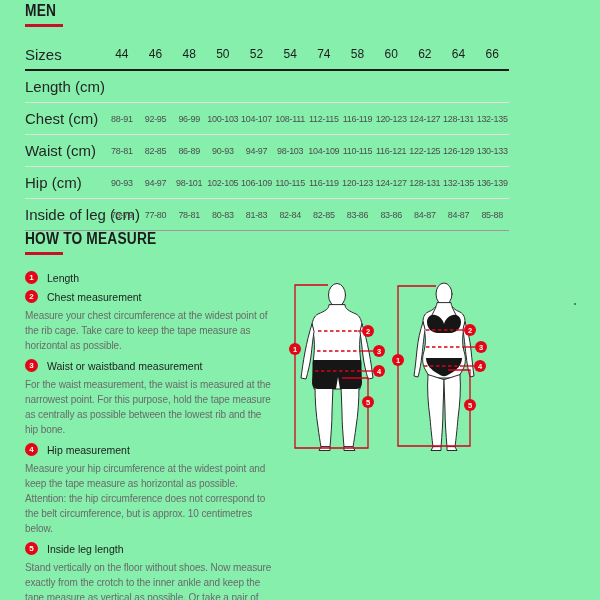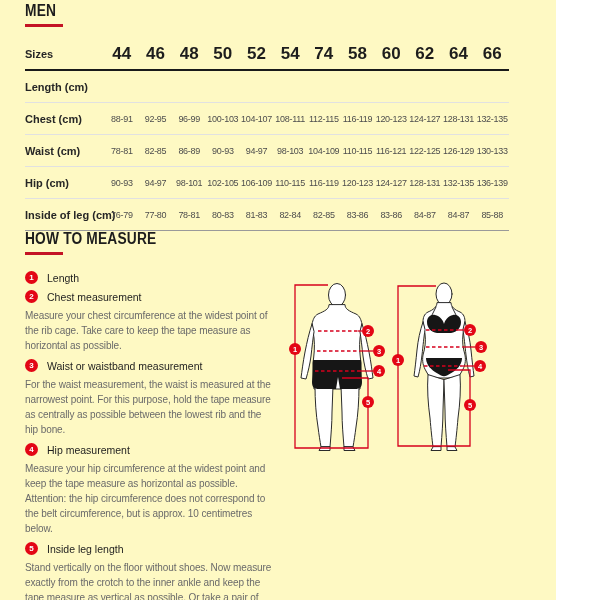--- a/index.html
+++ b/index.html
@@ -1,32 +1,32 @@
 <!DOCTYPE html>
 <html style="--accent: #c41425; --badge: #e30615; --diagram: #d6001c;"><head>
 <meta charset="utf-8">
 <style>
   :root{
     --accent:#c41425; --badge:#e30615; --diagram:#d6001c;
     --ink:#1d1d1d; --label:#262626; --cell:#4d4d4d; --para:#6a6a6a;
   }
   *{box-sizing:border-box;margin:0;padding:0}
   body{background:#fff;font-family:"Liberation Sans",sans-serif;}
-  .page{position:relative;width:556px;height:600px;background:#fef9c3;overflow:hidden}
+  .page{position:relative;width:600px;height:600px;background:#86efac;overflow:hidden}
   .content{padding:3px 0 0 25px}
   .sec-title{font-size:16px;line-height:16px;font-weight:800;color:var(--ink);
     letter-spacing:.2px;transform:scaleX(.86);transform-origin:left center;white-space:nowrap}
   .red-bar{width:38px;height:3px;background:var(--accent);margin-top:5px}
   
   .chart-table{width:484px;margin-top:12px}
   .t-row{display:grid;grid-template-columns:80px repeat(12,1fr);align-items:center;height:31px}
   .t-row.sizes{height:30px}
-  .t-label{font-size:11px;font-weight:700;color:var(--label);white-space:nowrap}
+  .t-label{font-size:15px;font-weight:400;color:var(--label);white-space:nowrap}
   .t-cell{text-align:center;font-size:9px;color:var(--cell);letter-spacing:-.3px;white-space:nowrap}
-  .t-row.sizes .t-cell{font-size:17px;font-weight:700;color:var(--ink);letter-spacing:0}
+  .t-row.sizes .t-cell{font-size:12px;font-weight:400;color:var(--ink);letter-spacing:0}
   .span-cell{grid-column:2/-1;text-align:center;font-size:9px;color:var(--cell)}
   .rule{border-top:2px solid #1a1a1a}
   .rule.light{border-top:1px solid #e1e1e1}
   .rule.end{border-top:1px solid #9a9a9a}
   
   .htm{}
   .steps{width:250px;margin-top:16px}
   .step{margin-top:6px}
   .step:first-child{margin-top:0}
   .step-head{display:flex;align-items:center;gap:9px;height:13px}

